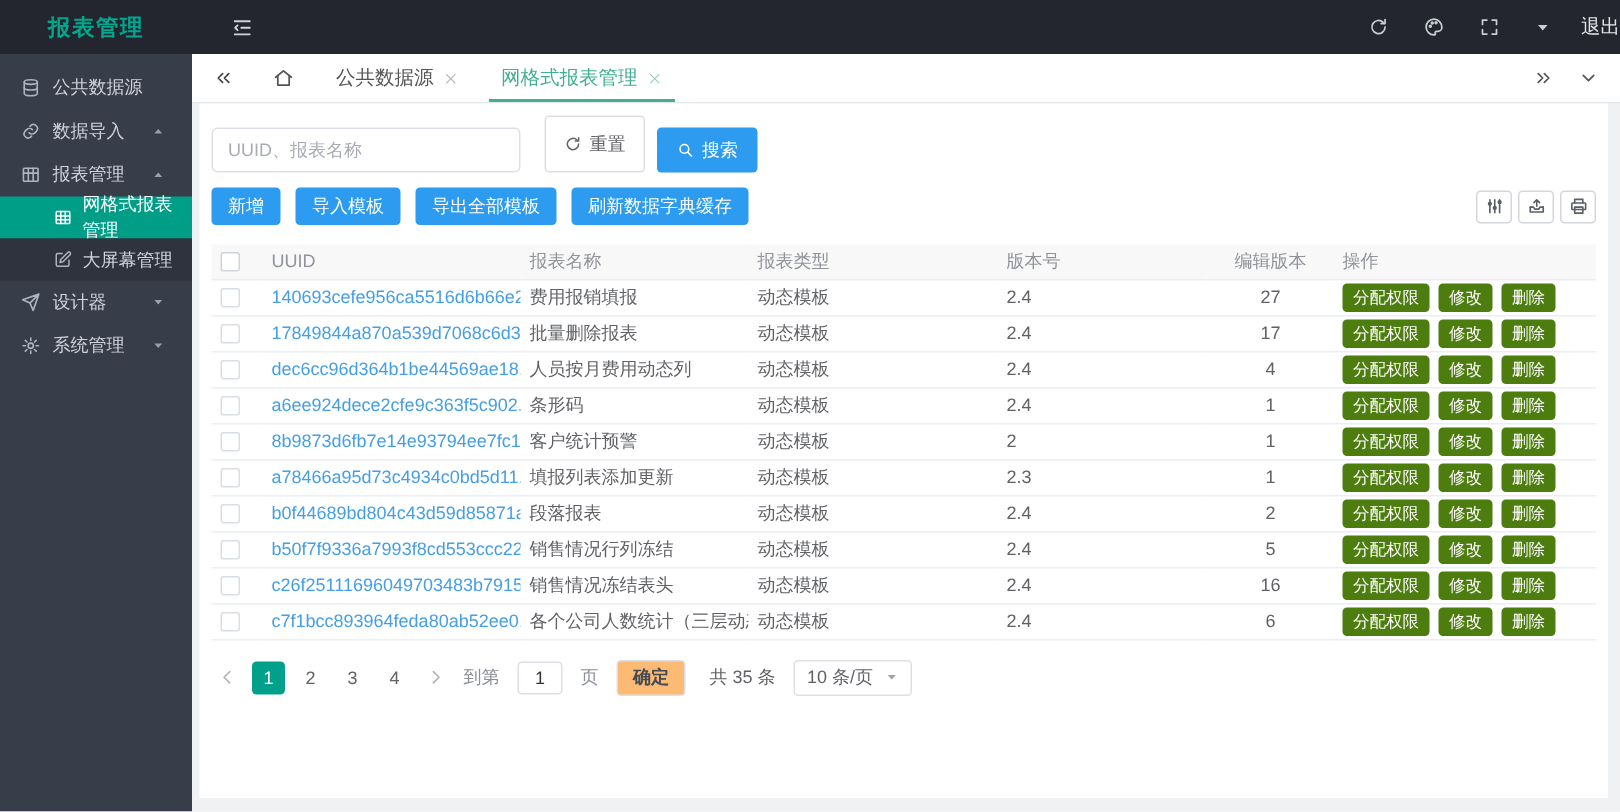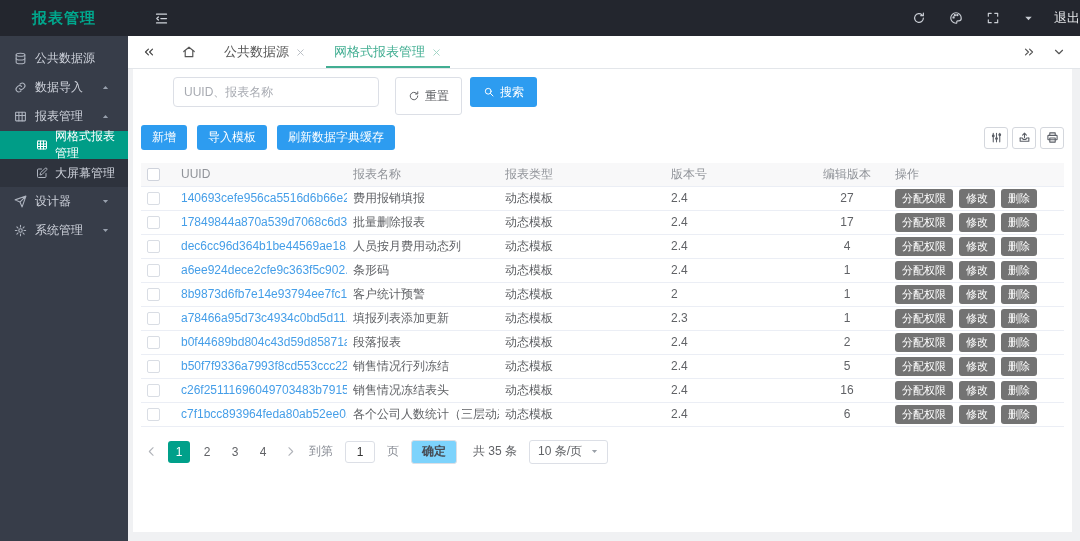--- a/index.html
+++ b/index.html
@@ -44,21 +44,21 @@
   .tab.active { color:#42ae92; }
   .tab.active .close { color:#9fd3c4; }
   .tab.active::after { content:""; position:absolute; left:6px; right:6px; bottom:0; height:2px; background:#42ae92; }
   .tab-overflow { display:flex; align-items:center; gap:16px; padding-right:14px; color:#555; }
   .tab-overflow .icon { font-size:14px; cursor:pointer; }
 
   
   .content { flex:1; background:#f0f1f3; padding:0 8px 9px 5px; display:flex; min-height:0; }
   .card { background:#fff; flex:1; display:flex; flex-direction:column; min-width:0; }
 
-  .search-row { display:flex; align-items:flex-start; padding:8px 20px 5px 8px; gap:16px;margin-left:32px; }
+  .search-row { display:flex; align-items:flex-end; padding:8px 20px 5px 8px; gap:16px; }
   .search-input { width:206px; height:30px; border:1px solid #dcdfe6; border-radius:4px; padding:0 10px; font-size:12px; color:#333; outline:none; }
   .search-input::placeholder { color:#a8abb2; }
   .btn { display:inline-flex; align-items:center; gap:5px; border:none; border-radius:3px; cursor:pointer;
     font-size:12px; font-family:inherit; }
   .btn-plain { background:#fff; border:1px solid #dcdfe6; color:#606266; height:38px; padding:0 12px; }
   .btn-blue { background:#2d9cf0; color:#fff; }
   .search-row .btn-blue { height:30px; padding:0 13px; margin-left:-8px; }
   .search-row .icon { font-size:12px; }
 
   .toolbar { display:flex; align-items:center; padding:5px 8px 9px 8px; gap:10px; }
@@ -71,33 +71,33 @@
   table { border-collapse:collapse; table-layout:fixed; width:calc(100% - 16px); margin:4px 8px; font-size:12px; }
   thead th { background:#f8f8f9; color:#909399; font-weight:normal; text-align:left; height:23px; padding:0 6px; }
   tbody td { border-bottom:1px solid #ebeef5; height:24px; padding:0 6px; color:#606266; white-space:nowrap; overflow:hidden; }
   tbody tr:first-child td { border-top:1px solid #ebeef5; }
   .col-cb { width:34px; } .col-uuid { width:172px; } .col-name { width:152px; }
   .col-type { width:166px; } .col-ver { width:140px; } .col-ev { width:84px; }
   th.c-center, td.c-center { text-align:center; }
   .cb { width:13px; height:13px; border:1px solid #cfd3dc; border-radius:2px; background:#fff; display:inline-block; vertical-align:middle; cursor:pointer; }
   td .cb { border-color:#d9dde4; }
   a.uuid-link { color:#459ee8; text-decoration:none; cursor:pointer; }
-  .row-btn { background:#737373; color:#fff; border:none; border-radius:3px; font-size:11px;
+  .row-btn { background:#4d7c0f; color:#fff; border:none; border-radius:3px; font-size:11px;
     height:19px; padding:0 7px; margin-right:6px; cursor:pointer; font-family:inherit; }
 
   
   .pager { display:flex; align-items:center; padding:9px 8px; gap:6px; font-size:12px; color:#606266; }
   .pg-arrow { color:#b0b3b9; font-size:13px; padding:0 4px; cursor:pointer; }
   .pg-num { min-width:22px; height:22px; display:inline-flex; align-items:center; justify-content:center;
     border-radius:3px; cursor:pointer; color:#606266; padding:0 4px; }
   .pg-num.active { background:#00a08a; color:#fff; }
   .pg-label { color:#8a8e96; margin:0 2px; }
   .pg-input { width:30px; height:22px; border:1px solid #dcdfe6; border-radius:3px; text-align:center;
     font-size:12px; color:#333; outline:none; margin:0 4px; }
-  .pg-confirm { background:#7dd3fc; border:1px solid #dcdfe6; border-radius:3px; height:24px; padding:0 10px;
+  .pg-confirm { background:#fdba74; border:1px solid #dcdfe6; border-radius:3px; height:24px; padding:0 10px;
     font-weight:bold; color:#464a52; cursor:pointer; font-family:inherit; font-size:12px; margin:0 4px; }
   .pg-total { margin:0 6px; }
   .pg-size { display:inline-flex; align-items:center; gap:8px; border:1px solid #dcdfe6; border-radius:3px;
     height:24px; padding:0 8px; cursor:pointer; color:#606266; }
   .pg-size .icon { font-size:9px; color:#9aa0a8; }
   .card-fill { flex:1; }
 </style>
 </head>
 <body>
 
@@ -292,20 +292,21 @@
                   <path d="M14.8 14.8 20 20"></path>
                 </svg>
               </span>
             <span>搜索</span>
           </button>
         </div>
 
         <div class="toolbar" id="toolbar">
             <button class="btn btn-blue">新增</button>
             <button class="btn btn-blue">导入模板</button>
+            <button class="btn btn-blue">导出全部模板</button>
             <button class="btn btn-blue">刷新数据字典缓存</button>
             <div class="tool-icons">
               <button class="icon-btn">
                 <span class="icon">
                   <svg viewBox="0 0 24 24" fill="none" stroke="currentColor" stroke-width="2" stroke-linecap="round" stroke-linejoin="round">
                     <path d="M6 4v16M12 4v16M18 4v16"></path>
                     <circle cx="6" cy="9" r="1.6" fill="currentColor"></circle>
                     <circle cx="12" cy="14" r="1.6" fill="currentColor"></circle>
                     <circle cx="18" cy="7" r="1.6" fill="currentColor"></circle>
                   </svg>

